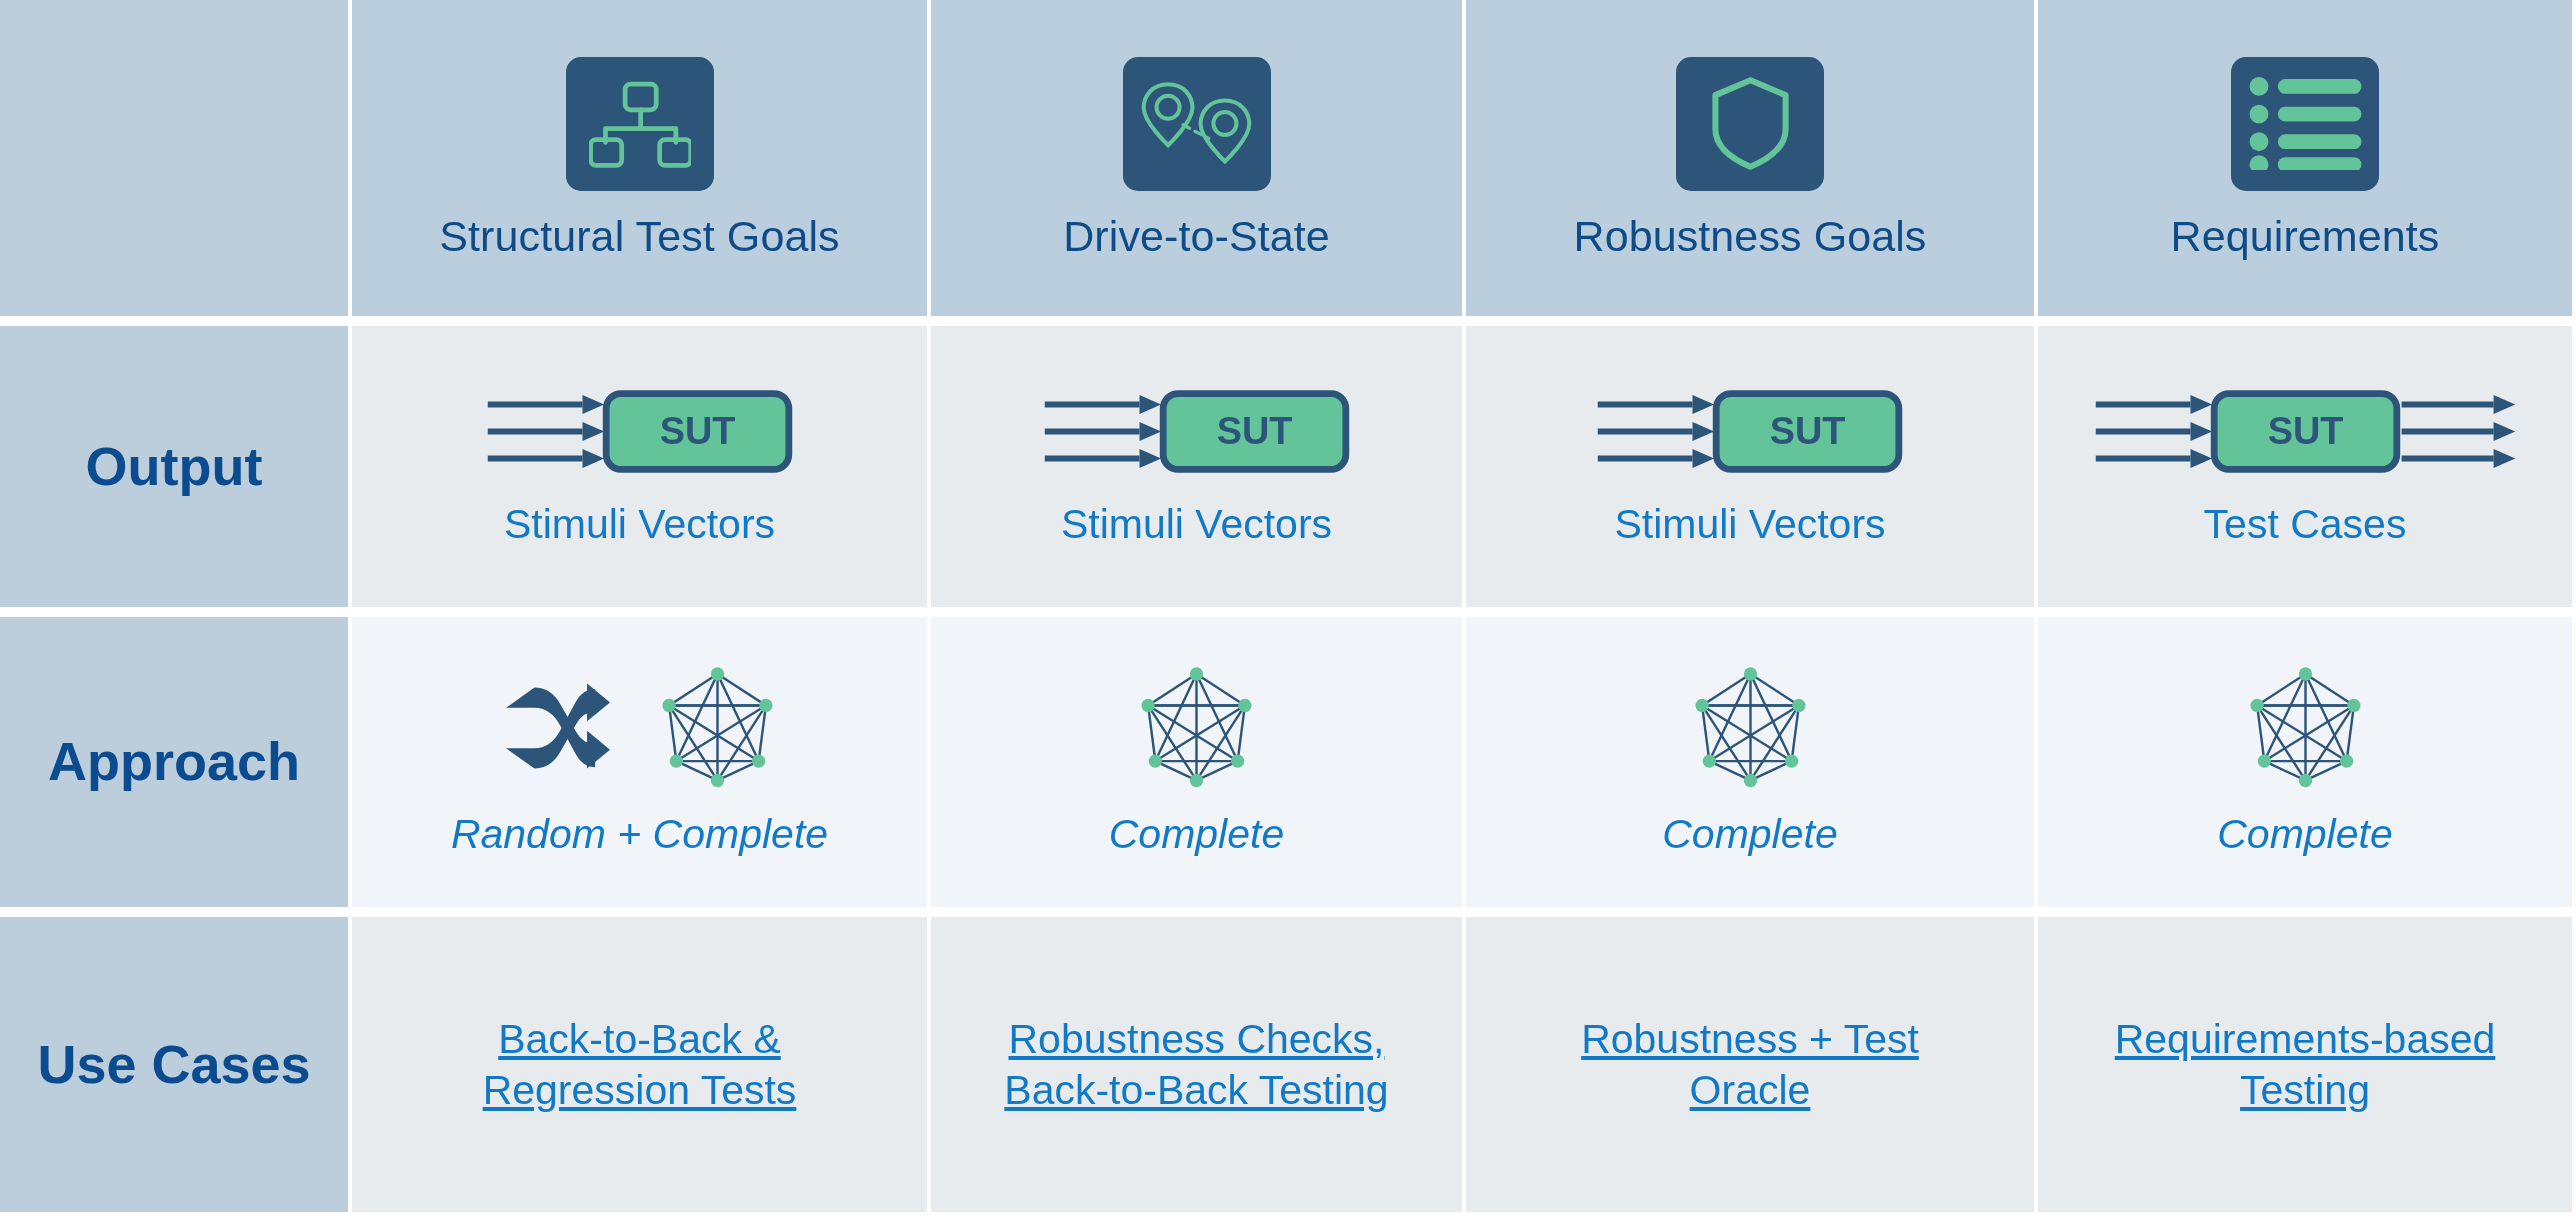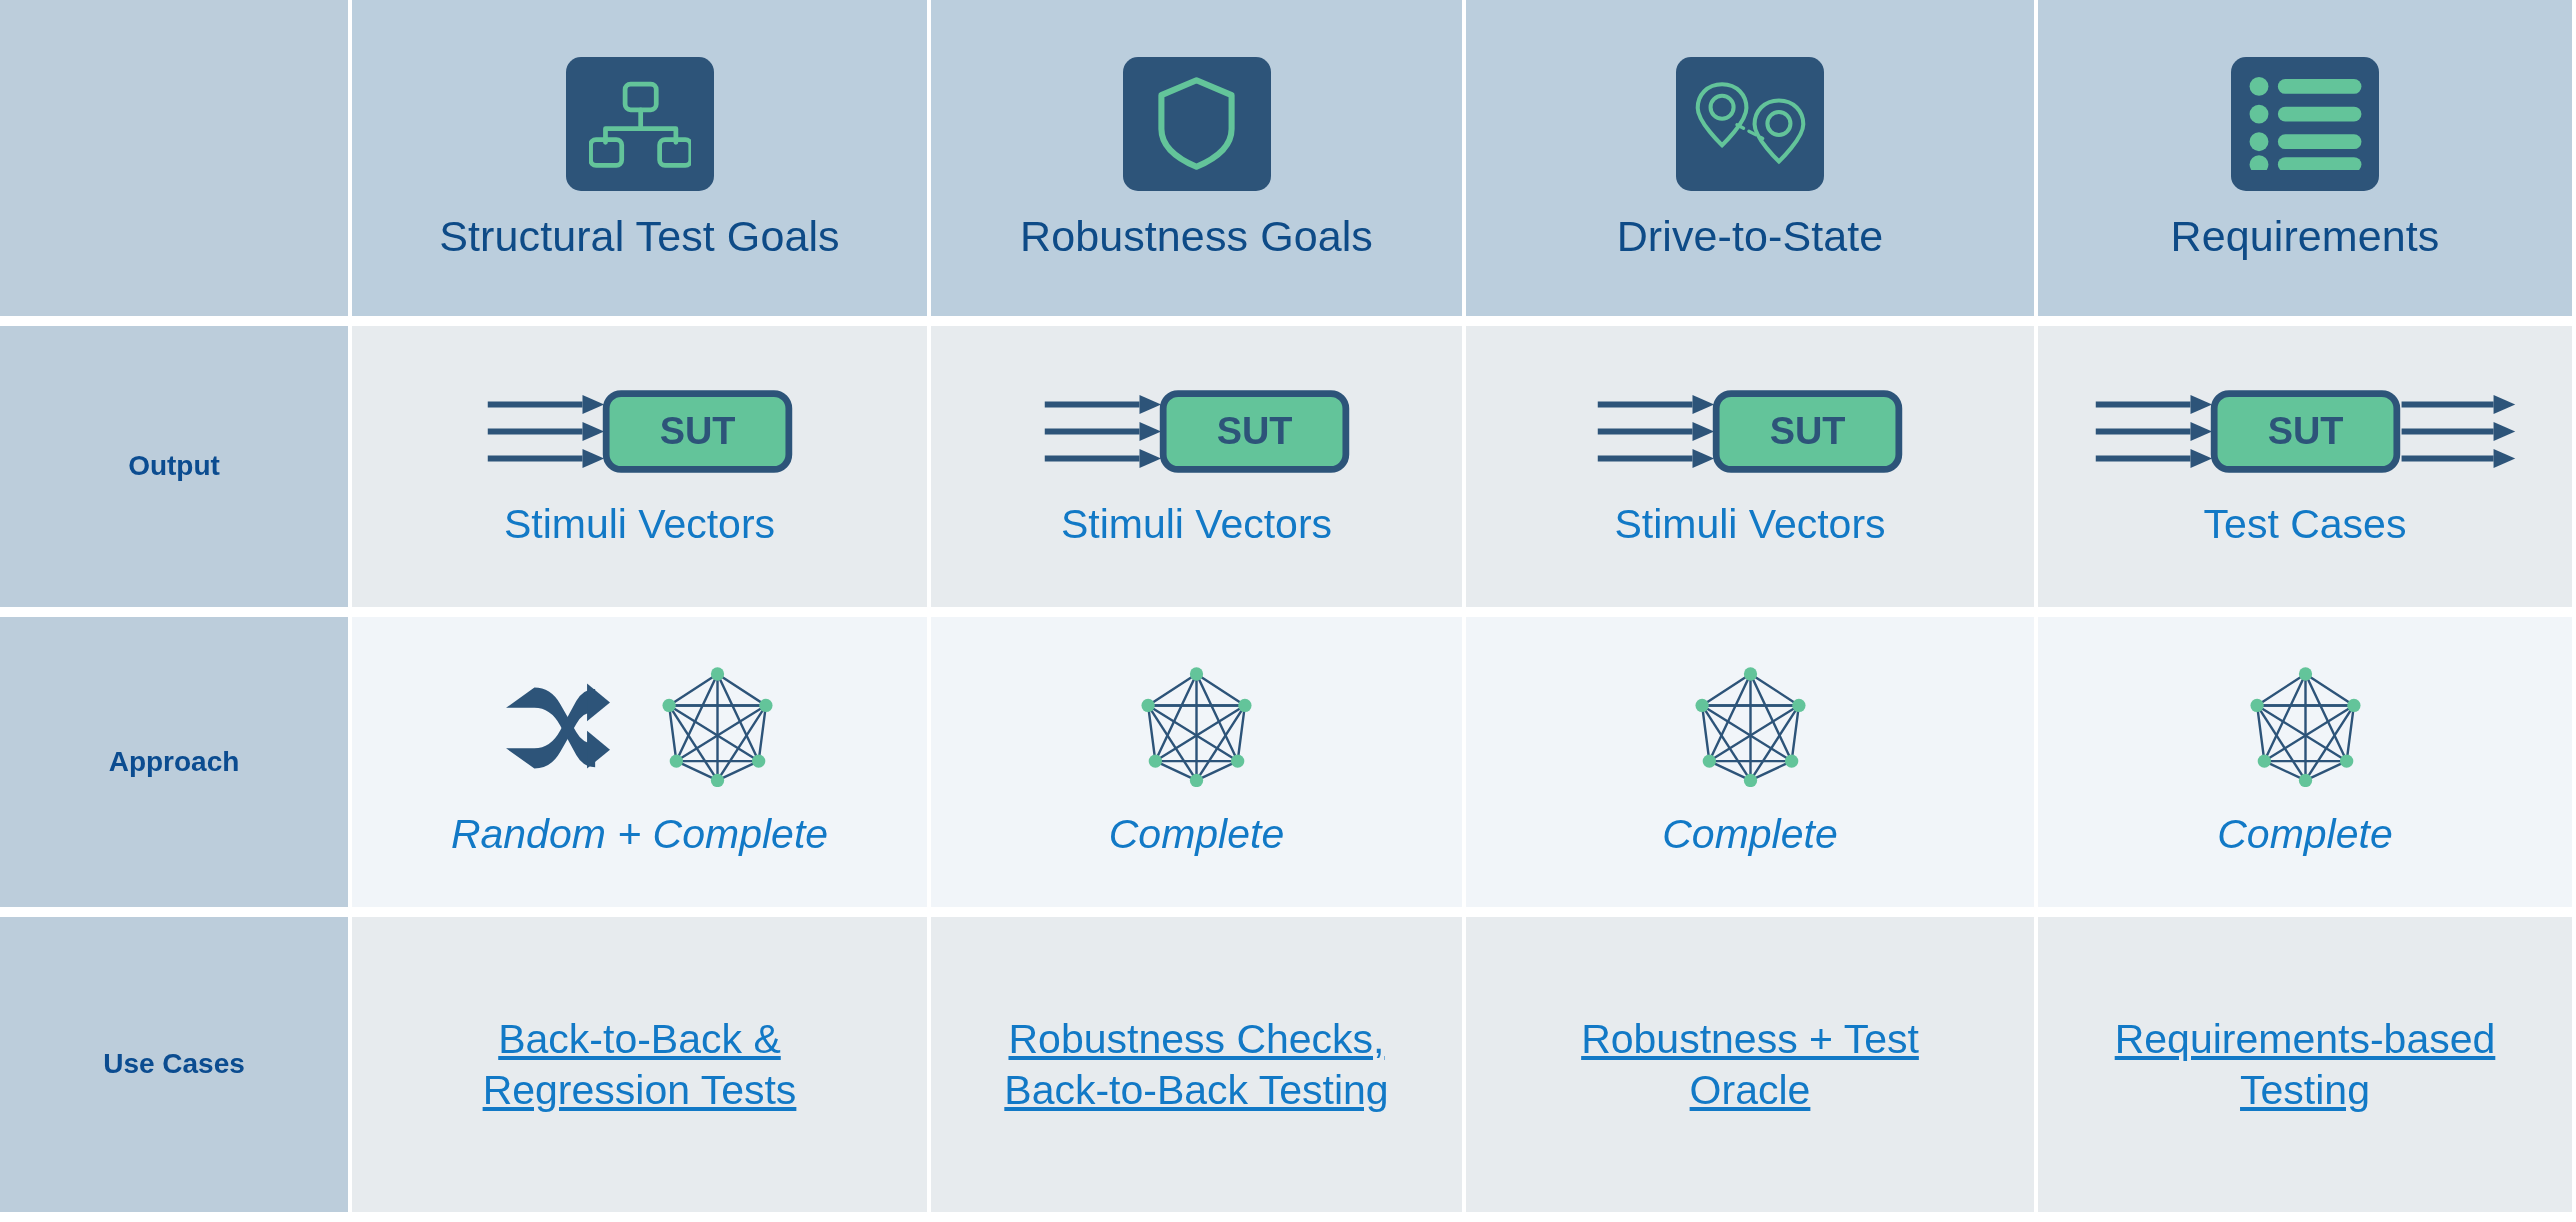--- a/index.html
+++ b/index.html
@@ -51,21 +51,21 @@
     font-size:43px;
     font-weight:400;
     color:#0e4b87;
     line-height:1.05;
     text-align:right;
     letter-spacing:0.1px;
   }
 
   
   .row-label{
-    font-size:28px;
+    font-size:54px;
     font-weight:bold;
     color:#0b4c90;
     text-align:center;
     line-height:1.1;
   }
 
   
   .cell-text{
     font-size:41px;
     color:#1279c6;
@@ -90,42 +90,42 @@
   <div class="cell tint-head">
     <div class="icon-badge">
       <svg width="102" height="88" viewBox="0 0 150 130">
         <rect x="53" y="6" width="46" height="38" rx="8" fill="none" stroke="#63c49a" stroke-width="7"></rect>
         <path d="M76 44 L76 72 M24 72 L128 72 M24 72 L24 92 M128 72 L128 92" fill="none" stroke="#63c49a" stroke-width="7" stroke-linecap="round" stroke-linejoin="round"></path>
         <rect x="2" y="88" width="46" height="38" rx="8" fill="none" stroke="#63c49a" stroke-width="7"></rect>
         <rect x="104" y="88" width="46" height="38" rx="8" fill="none" stroke="#63c49a" stroke-width="7"></rect>
       </svg>
     </div>
     <div class="col-title">Structural Test Goals</div>
-  </div>
-
-  <div class="cell tint-head">
-    <div class="icon-badge">
-      <svg width="81" height="95" viewBox="0 0 120 140">
-        <path d="M60 6 L112 28 L112 78 Q112 112 60 134 Q8 112 8 78 L8 28 Z" fill="none" stroke="#63c49a" stroke-width="9" stroke-linejoin="round"></path>
-      </svg>
-    </div>
-    <div class="col-title">Robustness Goals</div>
   </div>
 
   <div class="cell tint-head">
     <div class="icon-badge">
       <svg width="111" height="87" viewBox="0 0 164 128">
         <path d="M40 6 C62 6 76 22 76 41 C76 62 40 96 40 96 C40 96 4 62 4 41 C4 22 18 6 40 6 Z" fill="none" stroke="#63c49a" stroke-width="6"></path>
         <circle cx="40" cy="40" r="17" fill="none" stroke="#63c49a" stroke-width="6"></circle>
         <path d="M124 30 C146 30 160 46 160 65 C160 86 124 120 124 120 C124 120 88 86 88 65 C88 46 102 30 124 30 Z" fill="none" stroke="#63c49a" stroke-width="6"></path>
         <circle cx="124" cy="64" r="17" fill="none" stroke="#63c49a" stroke-width="6"></circle>
         <path d="M62 66 L100 86" fill="none" stroke="#63c49a" stroke-width="5" stroke-dasharray="11 9" stroke-linecap="round"></path>
       </svg>
     </div>
     <div class="col-title">Drive-to-State</div>
+  </div>
+
+  <div class="cell tint-head">
+    <div class="icon-badge">
+      <svg width="81" height="95" viewBox="0 0 120 140">
+        <path d="M60 6 L112 28 L112 78 Q112 112 60 134 Q8 112 8 78 L8 28 Z" fill="none" stroke="#63c49a" stroke-width="9" stroke-linejoin="round"></path>
+      </svg>
+    </div>
+    <div class="col-title">Robustness Goals</div>
   </div>
 
   <div class="cell tint-head">
     <div class="icon-badge">
       <svg width="115" height="93" viewBox="0 0 170 138">
         <circle cx="16" cy="14" r="14" fill="#63c49a"></circle>
         <rect x="44" y="3" width="124" height="22" rx="11" fill="#63c49a"></rect>
         <circle cx="16" cy="55" r="14" fill="#63c49a"></circle>
         <rect x="44" y="44" width="124" height="22" rx="11" fill="#63c49a"></rect>
         <circle cx="16" cy="96" r="14" fill="#63c49a"></circle>

